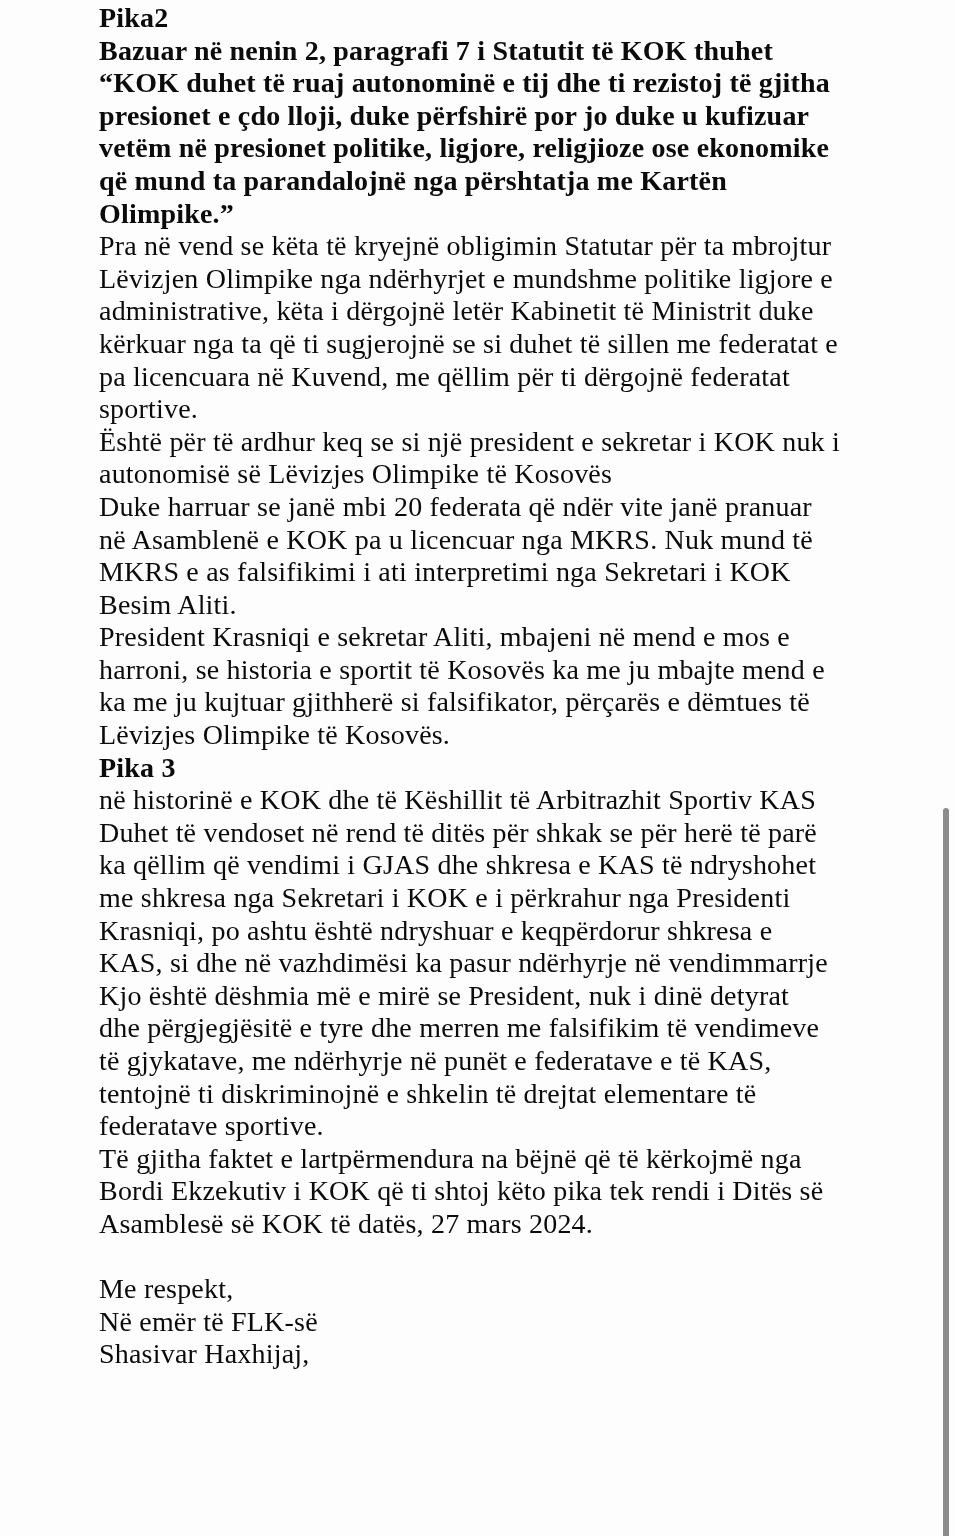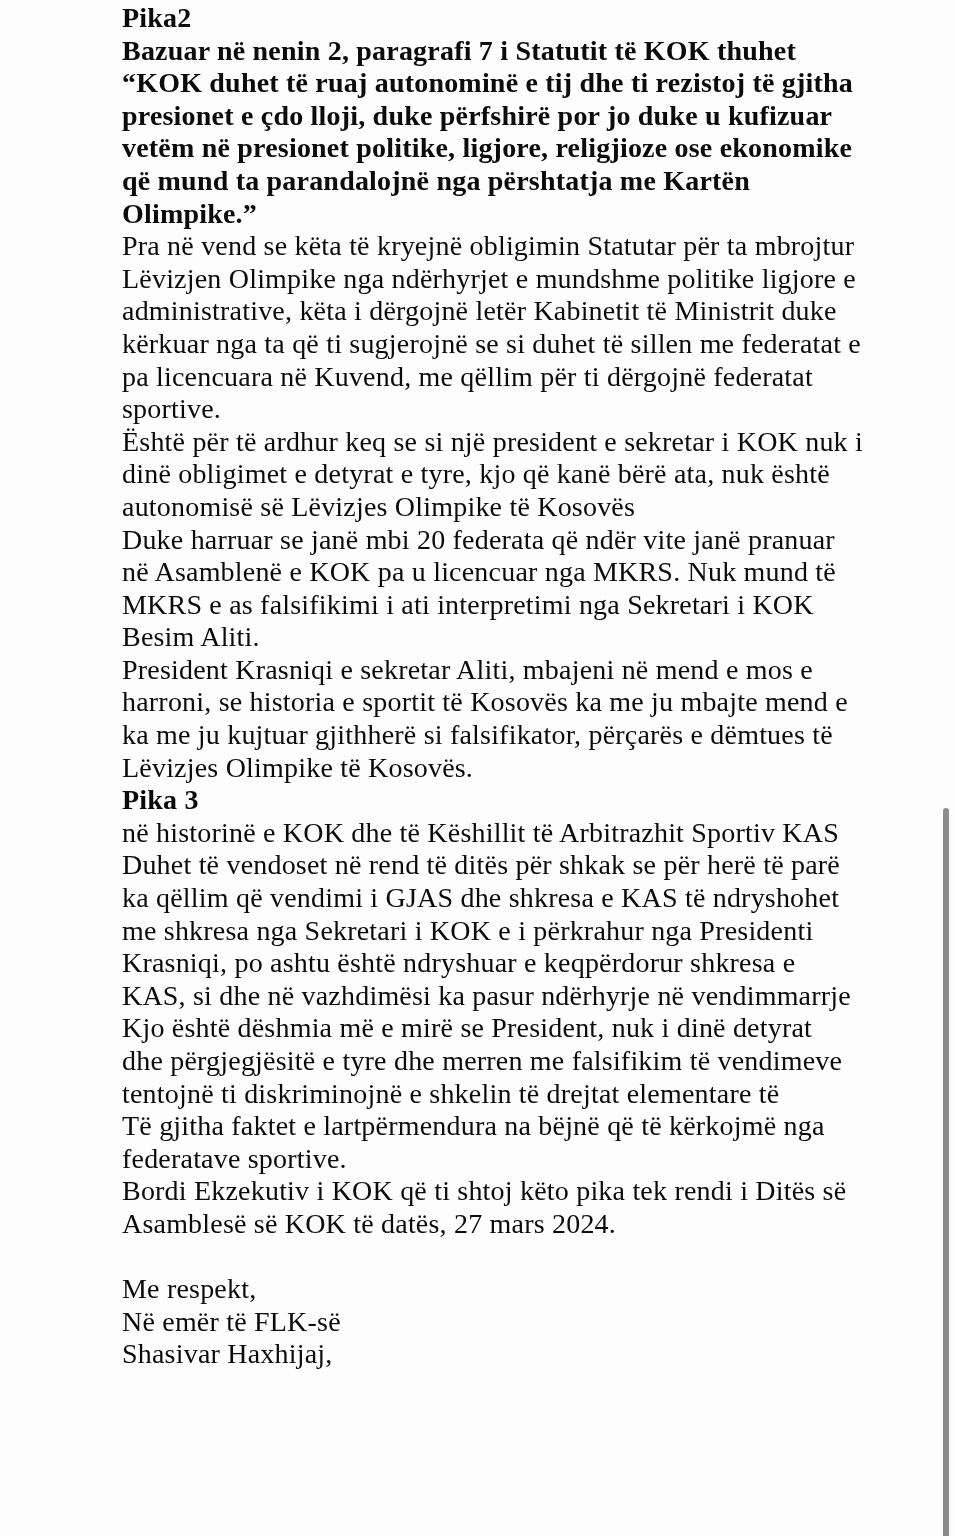--- a/index.html
+++ b/index.html
@@ -10,21 +10,21 @@
     font-family: "Liberation Serif", "DejaVu Serif", serif;
   }
   .page {
     position: relative;
     width: 955px;
     height: 1536px;
     background: #fdfdfd;
   }
   .text-column {
     position: absolute;
-    left: 122px;
+    left: 99px;
     top: 2px;
     width: 760px;
   }
   .line {
     font-size: 28px;
     line-height: 32.6px;
     min-height: 32.6px;
     color: #0b0b0b;
     white-space: pre;
     letter-spacing: 0.2px;
@@ -54,42 +54,42 @@
       <div class="line bold">vetëm në presionet politike, ligjore, religjioze ose ekonomike</div>
       <div class="line bold">që mund ta parandalojnë nga përshtatja me Kartën</div>
       <div class="line bold">Olimpike.”</div>
       <div class="line">Pra në vend se këta të kryejnë obligimin Statutar për ta mbrojtur</div>
       <div class="line">Lëvizjen Olimpike nga ndërhyrjet e mundshme politike ligjore e</div>
       <div class="line">administrative, këta i dërgojnë letër Kabinetit të Ministrit duke</div>
       <div class="line">kërkuar nga ta që ti sugjerojnë se si duhet të sillen me federatat e</div>
       <div class="line">pa licencuara në Kuvend, me qëllim për ti dërgojnë federatat</div>
       <div class="line">sportive.</div>
       <div class="line">Është për të ardhur keq se si një president e sekretar i KOK nuk i</div>
-      <div class="line">dinë obligimet e detyrat e tyre, kjo që kanë bërë ata, nuk është</div>
       <div class="line">autonomisë së Lëvizjes Olimpike të Kosovës</div>
       <div class="line">Duke harruar se janë mbi 20 federata që ndër vite janë pranuar</div>
       <div class="line">në Asamblenë e KOK pa u licencuar nga MKRS. Nuk mund të</div>
       <div class="line">MKRS e as falsifikimi i ati interpretimi nga Sekretari i KOK</div>
       <div class="line">Besim Aliti.</div>
       <div class="line">President Krasniqi e sekretar Aliti, mbajeni në mend e mos e</div>
       <div class="line">harroni, se historia e sportit të Kosovës ka me ju mbajte mend e</div>
       <div class="line">ka me ju kujtuar gjithherë si falsifikator, përçarës e dëmtues të</div>
       <div class="line">Lëvizjes Olimpike të Kosovës.</div>
       <div class="line bold">Pika 3</div>
       <div class="line">në historinë e KOK dhe të Këshillit të Arbitrazhit Sportiv KAS</div>
       <div class="line">Duhet të vendoset në rend të ditës për shkak se për herë të parë</div>
       <div class="line">ka qëllim që vendimi i GJAS dhe shkresa e KAS të ndryshohet</div>
       <div class="line">me shkresa nga Sekretari i KOK e i përkrahur nga Presidenti</div>
       <div class="line">Krasniqi, po ashtu është ndryshuar e keqpërdorur shkresa e</div>
       <div class="line">KAS, si dhe në vazhdimësi ka pasur ndërhyrje në vendimmarrje</div>
       <div class="line">Kjo është dëshmia më e mirë se President, nuk i dinë detyrat</div>
       <div class="line">dhe përgjegjësitë e tyre dhe merren me falsifikim të vendimeve</div>
+      <div class="line">të gjykatave, me ndërhyrje në punët e federatave e të KAS,</div>
       <div class="line">tentojnë ti diskriminojnë e shkelin të drejtat elementare të</div>
+      <div class="line">federatave sportive.</div>
       <div class="line">Të gjitha faktet e lartpërmendura na bëjnë që të kërkojmë nga</div>
-      <div class="line">federatave sportive.</div>
       <div class="line">Bordi Ekzekutiv i KOK që ti shtoj këto pika tek rendi i Ditës së</div>
       <div class="line">Asamblesë së KOK të datës, 27 mars 2024.</div>
       <div class="line">&nbsp;</div>
       <div class="line">Me respekt,</div>
       <div class="line">Në emër të FLK-së</div>
       <div class="line">Shasivar Haxhijaj,</div>
     </div>
   <div class="scrollbar-thumb"></div>
 </div>
 

